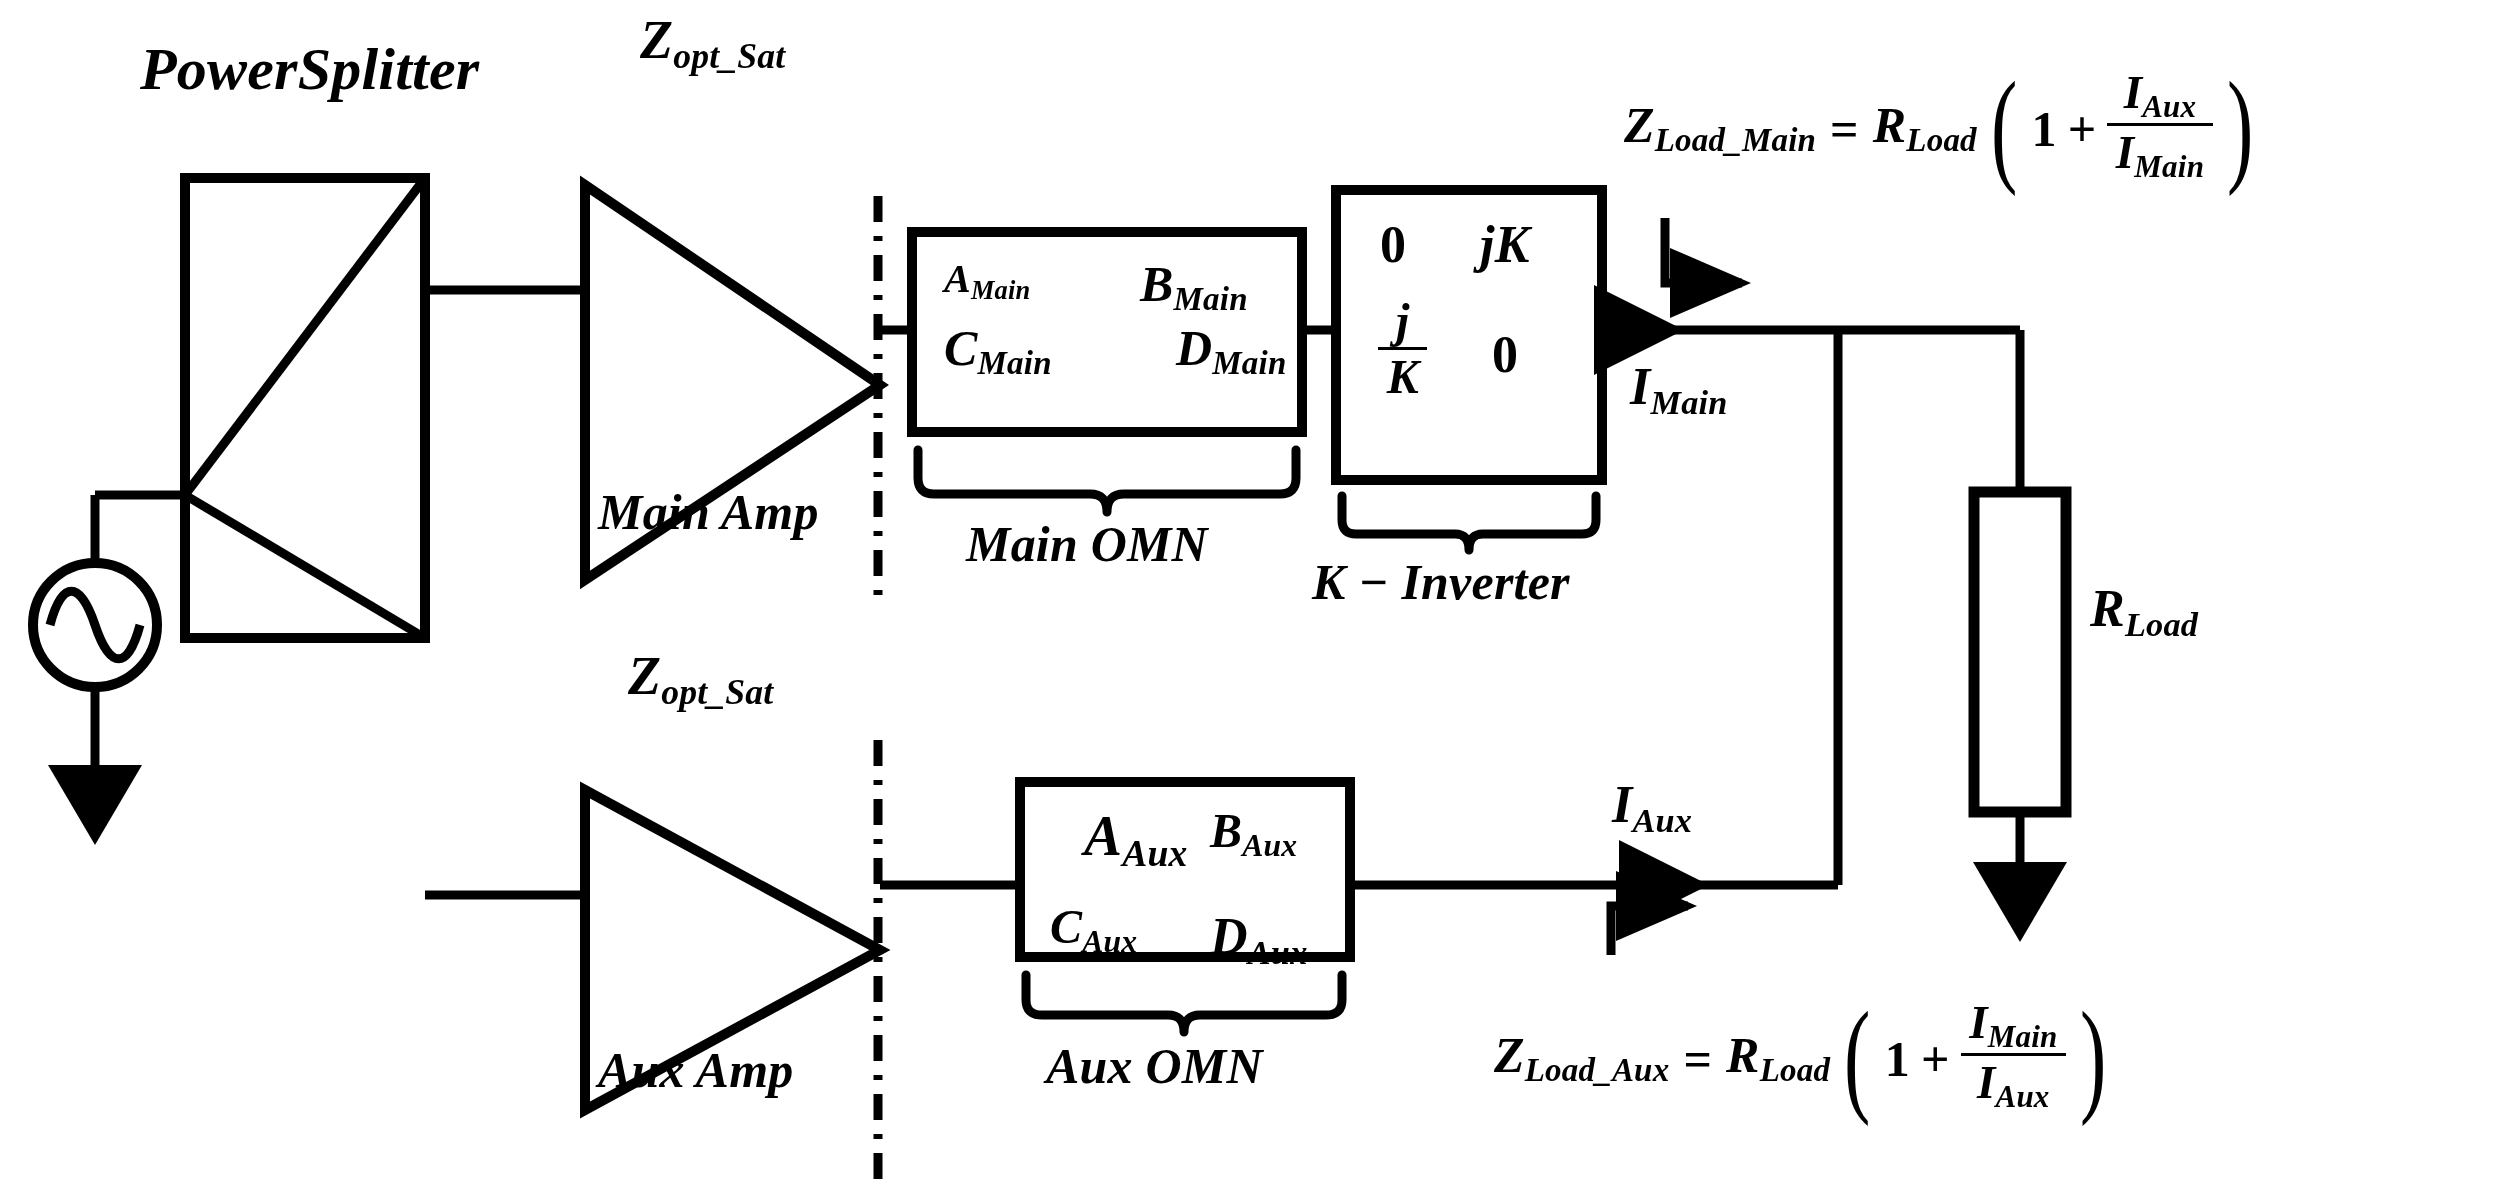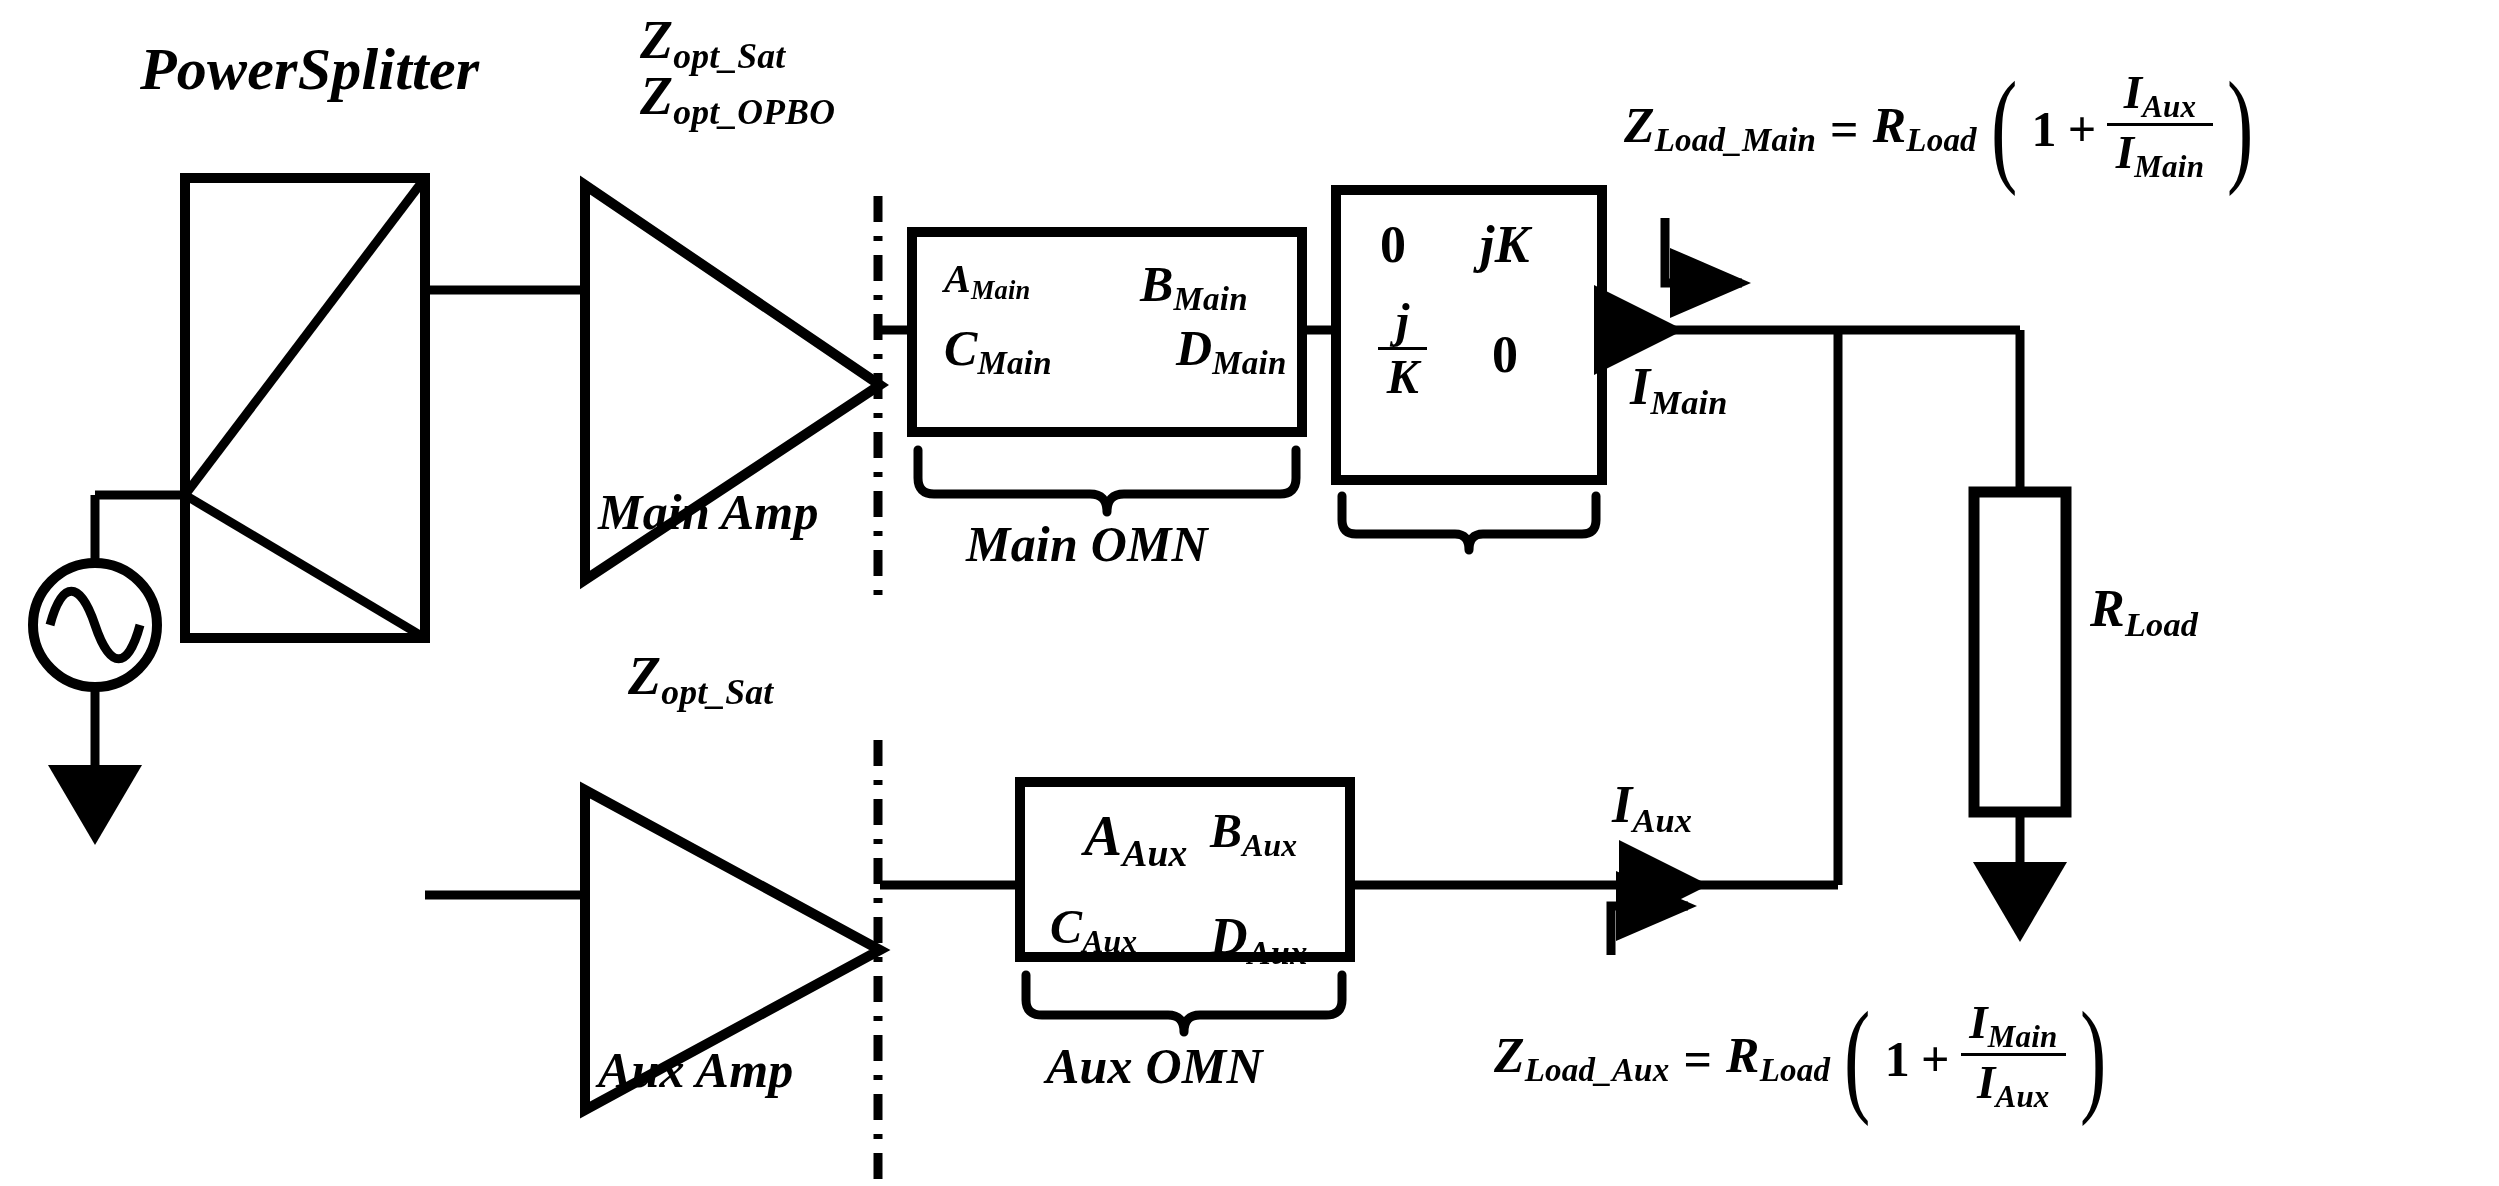--- a/index.html
+++ b/index.html
@@ -158,32 +158,30 @@
     </g>
 
     <circle cx="185" cy="495" r="0" fill="#000"></circle>
   </svg>
 
   <div class="lbl" style="left:140px;top:38px;font-size:60px;">PowerSplitter</div>
 
   <div class="lbl nw" style="left:640px;top:12px;font-size:54px;">
     <span>Z</span><span class="sub">opt_Sat</span>
   </div>
-  <div class="lbl nw" style="left:640px;top:68px;font-size:54px;">
-    <span>Z</span><span class="sub">opt_OPBO</span>
-  </div>
 
   <div class="lbl nw" style="left:628px;top:648px;font-size:54px;">
     <span>Z</span><span class="sub">opt_Sat</span>
   </div>
 
   <div class="lbl" style="left:598px;top:486px;font-size:50px;">Main Amp</div>
   <div class="lbl" style="left:598px;top:1044px;font-size:50px;">Aux Amp</div>
 
   <div class="lbl" style="left:966px;top:518px;font-size:50px;">Main OMN</div>
+  <div class="lbl" style="left:1312px;top:556px;font-size:50px;">K − Inverter</div>
   <div class="lbl" style="left:1046px;top:1040px;font-size:50px;">Aux OMN</div>
 
   <div class="lbl nw matrix-cell" style="left:944px;top:258px;font-size:40px;">
     <span>A</span><span class="sub">Main</span>
   </div>
   <div class="lbl nw matrix-cell" style="left:1140px;top:258px;font-size:50px;">
     <span>B</span><span class="sub">Main</span>
   </div>
   <div class="lbl nw matrix-cell" style="left:944px;top:322px;font-size:50px;font-family:Liberation Serif, serif;">
     <span>C</span><span class="sub">Main</span>

